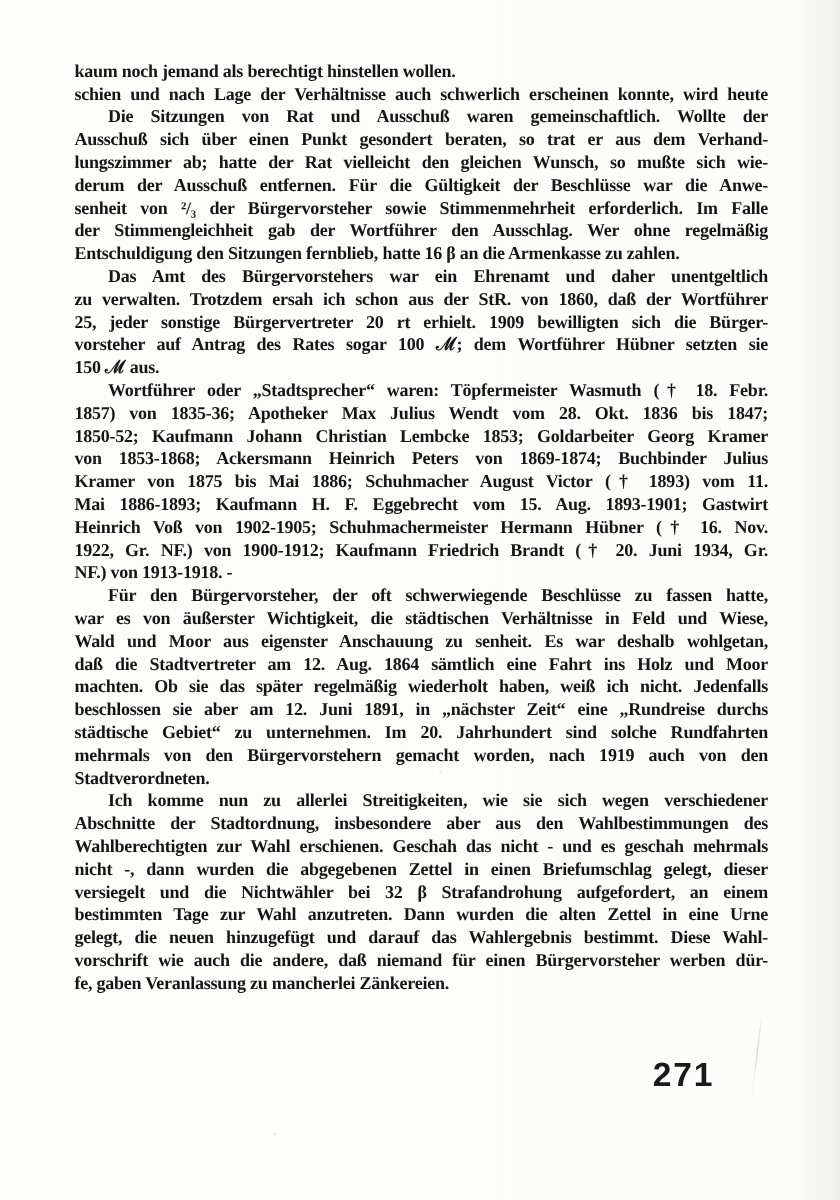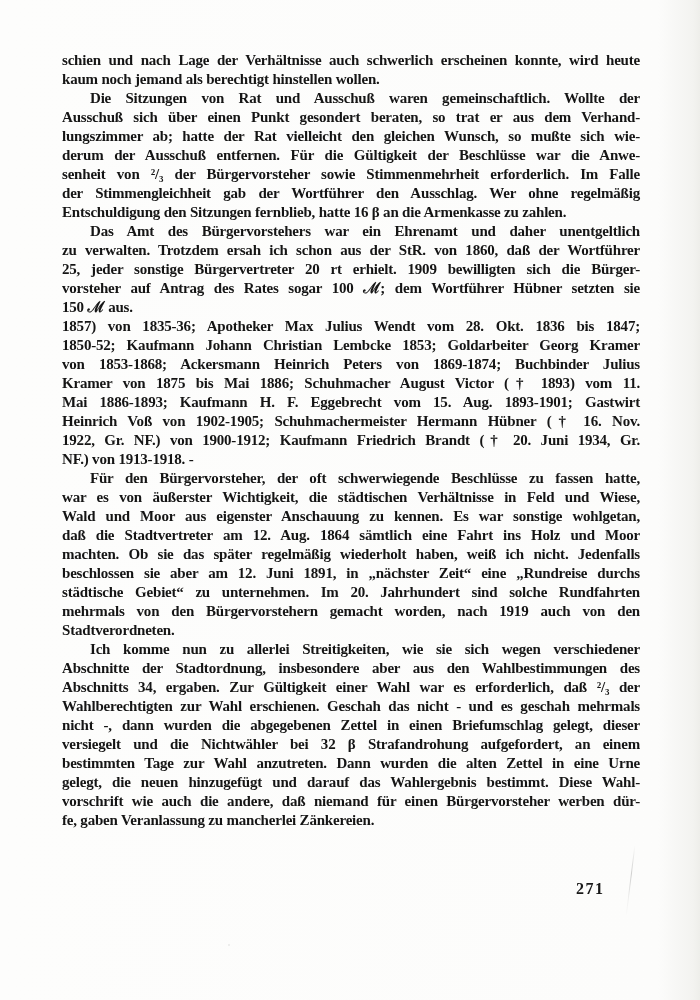--- a/index.html
+++ b/index.html
@@ -35,25 +35,25 @@
     height: 19px;
     white-space: nowrap;
     text-align: justify;
     text-align-last: justify;
     text-justify: inter-word;
   }
   .line.final { text-align-last: left; }
   .line.indent { text-indent: 28px; }
   .page-number {
     position: absolute;
-    left: 576px;
+    left: 544px;
     top: 880px;
-    font-family: Liberation Serif, serif;
+    font-family: Liberation Sans, sans-serif;
     font-weight: 700;
-    font-size: 16px;
+    font-size: 28px;
     letter-spacing: 1.5px;
     color: #191919;
   }
   .artifact { position: absolute; pointer-events: none; }
   .crease {
     left: 630px;
     top: 845px;
     width: 1px;
     height: 72px;
     background: linear-gradient(to bottom, rgba(0,0,0,0) 0%, rgba(0,0,0,0.18) 40%, rgba(0,0,0,0.05) 75%, rgba(0,0,0,0) 100%);
@@ -67,64 +67,64 @@
     left: 366px; top: 642px; width: 2px; height: 2px;
     background: rgba(0,0,0,0.07); border-radius: 50%;
   }
 </style>
 </head>
 <body style="background: rgb(252, 252, 251);">
 
 <div class="scan">
   <div class="text-block" style="color: rgb(21, 21, 21);">
       <div class="paragraph">
+        <div class="line final">kaum noch jemand als berechtigt hinstellen wollen.</div>
         <div class="line">schien und nach Lage der Verhältnisse auch schwerlich erscheinen konnte, wird heute</div>
-        <div class="line final">kaum noch jemand als berechtigt hinstellen wollen.</div>
       </div>
       <div class="paragraph">
         <div class="line indent">Die Sitzungen von Rat und Ausschuß waren gemeinschaftlich. Wollte der</div>
         <div class="line">Ausschuß sich über einen Punkt gesondert beraten, so trat er aus dem Verhand-</div>
         <div class="line">lungszimmer ab; hatte der Rat vielleicht den gleichen Wunsch, so mußte sich wie-</div>
         <div class="line">derum der Ausschuß entfernen. Für die Gültigkeit der Beschlüsse war die Anwe-</div>
         <div class="line">senheit von ²/₃ der Bürgervorsteher sowie Stimmenmehrheit erforderlich. Im Falle</div>
         <div class="line">der Stimmengleichheit gab der Wortführer den Ausschlag. Wer ohne regelmäßig</div>
         <div class="line final">Entschuldigung den Sitzungen fernblieb, hatte 16 β an die Armenkasse zu zahlen.</div>
       </div>
       <div class="paragraph">
         <div class="line indent">Das Amt des Bürgervorstehers war ein Ehrenamt und daher unentgeltlich</div>
         <div class="line">zu verwalten. Trotzdem ersah ich schon aus der StR. von 1860, daß der Wortführer</div>
         <div class="line">25, jeder sonstige Bürgervertreter 20 rt erhielt. 1909 bewilligten sich die Bürger-</div>
         <div class="line">vorsteher auf Antrag des Rates sogar 100 ℳ; dem Wortführer Hübner setzten sie</div>
         <div class="line final">150 ℳ aus.</div>
       </div>
       <div class="paragraph">
+        <div class="line indent">Wortführer oder „Stadtsprecher“ waren: Töpfermeister Wasmuth († 18. Febr.</div>
         <div class="line">1857) von 1835-36; Apotheker Max Julius Wendt vom 28. Okt. 1836 bis 1847;</div>
         <div class="line">1850-52; Kaufmann Johann Christian Lembcke 1853; Goldarbeiter Georg Kramer</div>
         <div class="line">von 1853-1868; Ackersmann Heinrich Peters von 1869-1874; Buchbinder Julius</div>
         <div class="line">Kramer von 1875 bis Mai 1886; Schuhmacher August Victor († 1893) vom 11.</div>
         <div class="line">Mai 1886-1893; Kaufmann H. F. Eggebrecht vom 15. Aug. 1893-1901; Gastwirt</div>
         <div class="line">Heinrich Voß von 1902-1905; Schuhmachermeister Hermann Hübner († 16. Nov.</div>
         <div class="line">1922, Gr. NF.) von 1900-1912; Kaufmann Friedrich Brandt († 20. Juni 1934, Gr.</div>
         <div class="line final">NF.) von 1913-1918. -</div>
       </div>
       <div class="paragraph">
         <div class="line indent">Für den Bürgervorsteher, der oft schwerwiegende Beschlüsse zu fassen hatte,</div>
         <div class="line">war es von äußerster Wichtigkeit, die städtischen Verhältnisse in Feld und Wiese,</div>
-        <div class="line">Wald und Moor aus eigenster Anschauung zu kennen. Es war sonstige wohlgetan,</div>
+        <div class="line">Wald und Moor aus eigenster Anschauung zu senheit. Es war deshalb wohlgetan,</div>
         <div class="line">daß die Stadtvertreter am 12. Aug. 1864 sämtlich eine Fahrt ins Holz und Moor</div>
         <div class="line">machten. Ob sie das später regelmäßig wiederholt haben, weiß ich nicht. Jedenfalls</div>
         <div class="line">beschlossen sie aber am 12. Juni 1891, in „nächster Zeit“ eine „Rundreise durchs</div>
         <div class="line">städtische Gebiet“ zu unternehmen. Im 20. Jahrhundert sind solche Rundfahrten</div>
         <div class="line">mehrmals von den Bürgervorstehern gemacht worden, nach 1919 auch von den</div>
         <div class="line final">Stadtverordneten.</div>
       </div>
       <div class="paragraph">
         <div class="line indent">Ich komme nun zu allerlei Streitigkeiten, wie sie sich wegen verschiedener</div>
         <div class="line">Abschnitte der Stadtordnung, insbesondere aber aus den Wahlbestimmungen des</div>
-        <div class="line">Abschnitts 34, ergaben. Zur Gültigkeit einer Wahl war es erforderlich, daß ²/₃ der</div>
         <div class="line">Wahlberechtigten zur Wahl erschienen. Geschah das nicht - und es geschah mehrmals</div>
         <div class="line">nicht -, dann wurden die abgegebenen Zettel in einen Briefumschlag gelegt, dieser</div>
         <div class="line">versiegelt und die Nichtwähler bei 32 β Strafandrohung aufgefordert, an einem</div>
         <div class="line">bestimmten Tage zur Wahl anzutreten. Dann wurden die alten Zettel in eine Urne</div>
         <div class="line">gelegt, die neuen hinzugefügt und darauf das Wahlergebnis bestimmt. Diese Wahl-</div>
         <div class="line">vorschrift wie auch die andere, daß niemand für einen Bürgervorsteher werben dür-</div>
         <div class="line final">fe, gaben Veranlassung zu mancherlei Zänkereien.</div>
       </div>
     </div>
   <div class="page-number">271</div>

